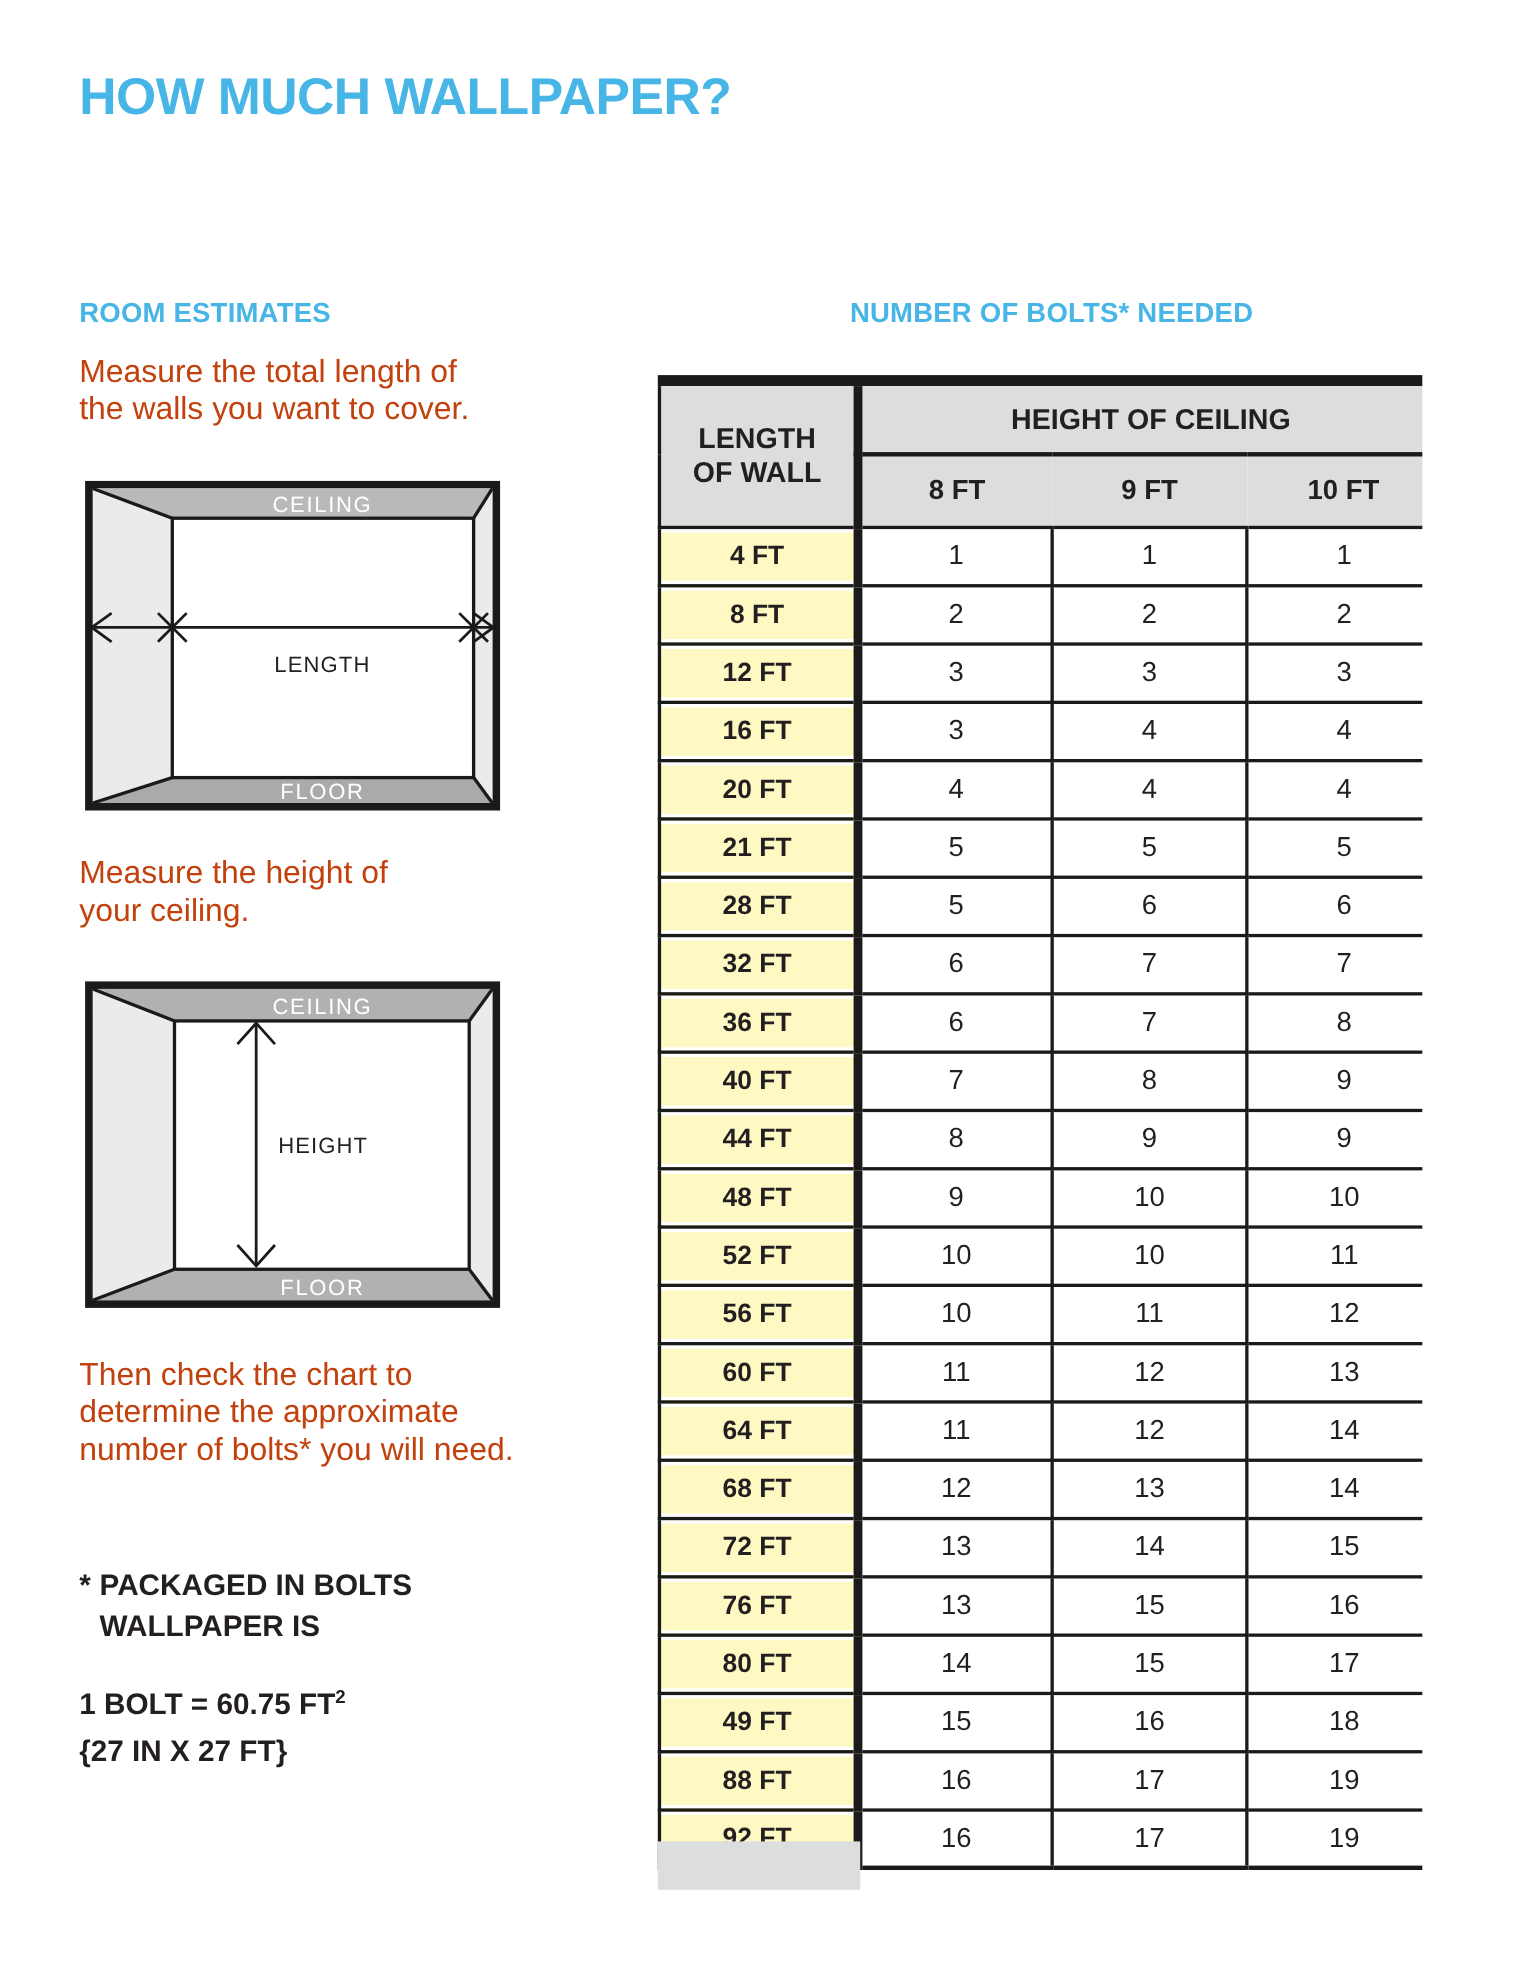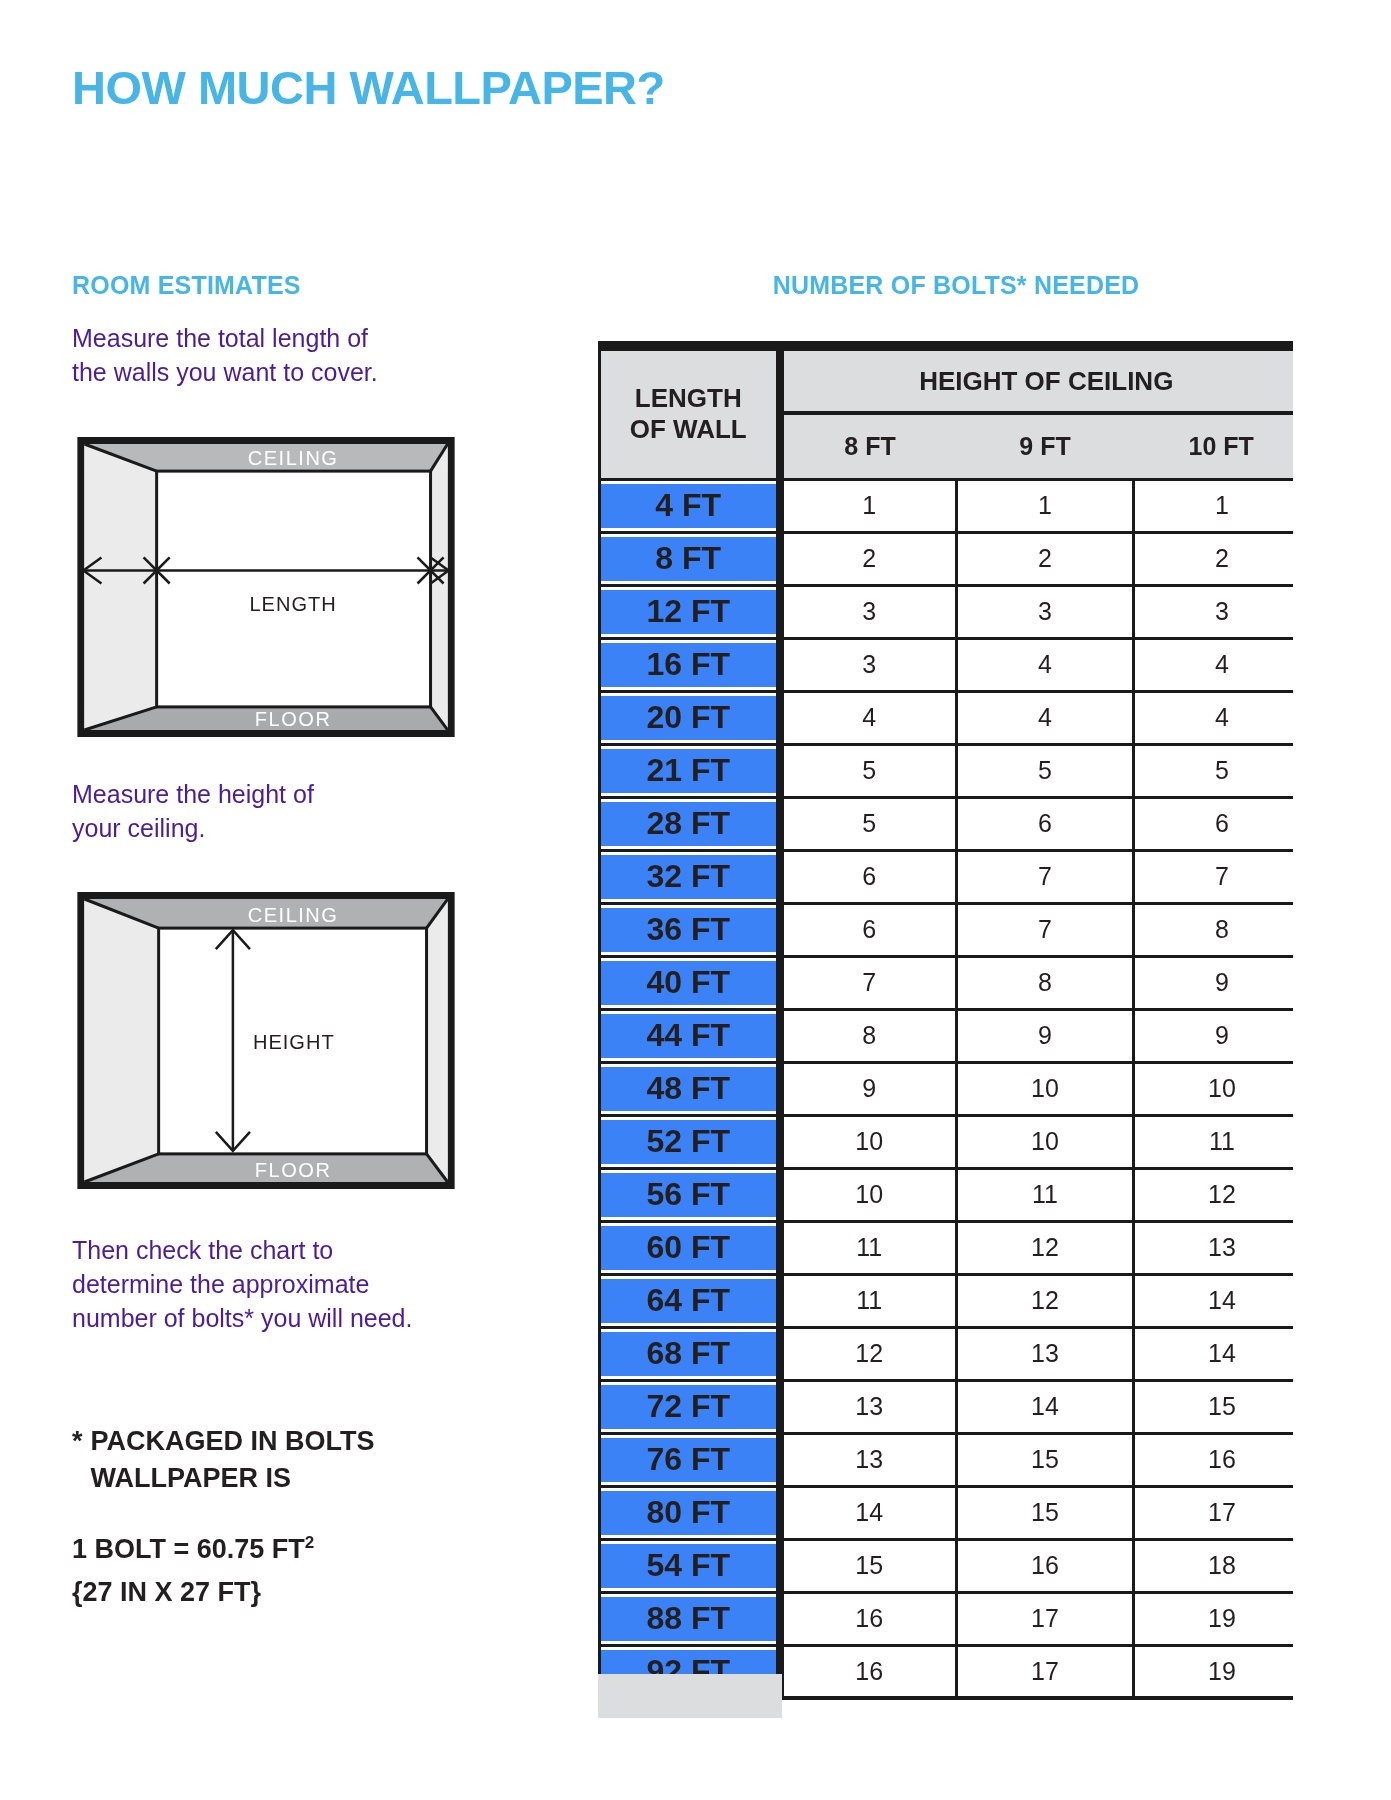--- a/index.html
+++ b/index.html
@@ -12,21 +12,21 @@
     position:absolute; left:72px; top:60px;
     font-size:47px; font-weight:bold; letter-spacing:-0.5px; color:#47B5E5;
   }
   .left-col { position:absolute; left:72px; top:255px; width:400px; }
   .right-col { position:absolute; left:598px; top:255px; width:720px; }
   .section-heading {
     font-size:25px; font-weight:bold; color:#47B5E5; letter-spacing:0.2px;
   }
   .left-col .section-heading { position:absolute; left:0; top:16px; }
   .right-col .section-heading { position:absolute; left:0; top:16px; width:716px; text-align:center; }
-  .para { position:absolute; left:0; font-size:25px; line-height:34px; color:#4c1d95; }
+  .para { position:absolute; left:0; font-size:29px; line-height:34px; color:#c2410c; }
   .para-1 { top:66px; }
   .para-2 { top:522px; }
   .para-3 { top:978px; }
   .diagram { position:absolute; left:0; width:388px; }
   .diagram-1 { top:182px; height:300px; }
   .diagram-2 { top:637px; height:297px; }
   .diagram svg { display:block; width:100%; height:100%; }
   .svg-room-label { font-family:"Liberation Sans","DejaVu Sans",sans-serif; font-size:20px; letter-spacing:1.5px; fill:#ffffff; }
   .svg-dim-label { font-family:"Liberation Sans","DejaVu Sans",sans-serif; font-size:20px; letter-spacing:1px; fill:#231F20; }
   .footnote { position:absolute; left:0; top:1168px; display:flex; font-size:27px; font-weight:bold; line-height:37px; }
@@ -41,21 +41,21 @@
   .bolt-table .c0 { width:180px; }
   .bolt-table .c1, .bolt-table .c2, .bolt-table .c3 { width:177px; }
   .bolt-table thead th { background:#DCDDDE; border-top:0; }
   .bolt-table th.corner-cell {
     border-right:8px solid #1A1A1A; font-size:26px; font-weight:bold; line-height:31px;
   }
   .bolt-table th.group-header { height:62px; font-size:26px; font-weight:bold; border-bottom:4px solid #1A1A1A; }
   .bolt-table thead .subheader th { height:66px; font-size:25px; font-weight:bold; border-left:0; border-right:0; }
   .bolt-table thead .subheader th:last-child { border-right:3px solid #1A1A1A; }
   .bolt-table tbody th {
-    height:53px; background:#3b82f6; font-size:32px; font-weight:bold;
+    height:53px; background:#fef9c3; font-size:24px; font-weight:bold;
     border-right:8px solid #1A1A1A;
     box-shadow:inset 0 3px 0 #ffffff, inset 0 -3px 0 #ffffff;
   }
   .bolt-table tbody td { height:53px; font-size:25px; font-weight:normal; background:#ffffff; }
   .bolt-table tbody tr:last-child th, .bolt-table tbody tr:last-child td { border-bottom:4px solid #1A1A1A; }
   .table-stub { position:absolute; left:0; top:1419px; width:184px; height:44px; background:#DCDDDE; }
 </style>
 </head>
 <body>
 
@@ -285,21 +285,21 @@
     <td class="c2">15</td>
     <td class="c3">16</td>
   </tr>
           <tr>
     <th class="c0">80 FT</th>
     <td class="c1">14</td>
     <td class="c2">15</td>
     <td class="c3">17</td>
   </tr>
           <tr>
-    <th class="c0">54 FT</th>
+    <th class="c0">49 FT</th>
     <td class="c1">15</td>
     <td class="c2">16</td>
     <td class="c3">18</td>
   </tr>
           <tr>
     <th class="c0">88 FT</th>
     <td class="c1">16</td>
     <td class="c2">17</td>
     <td class="c3">19</td>
   </tr>

